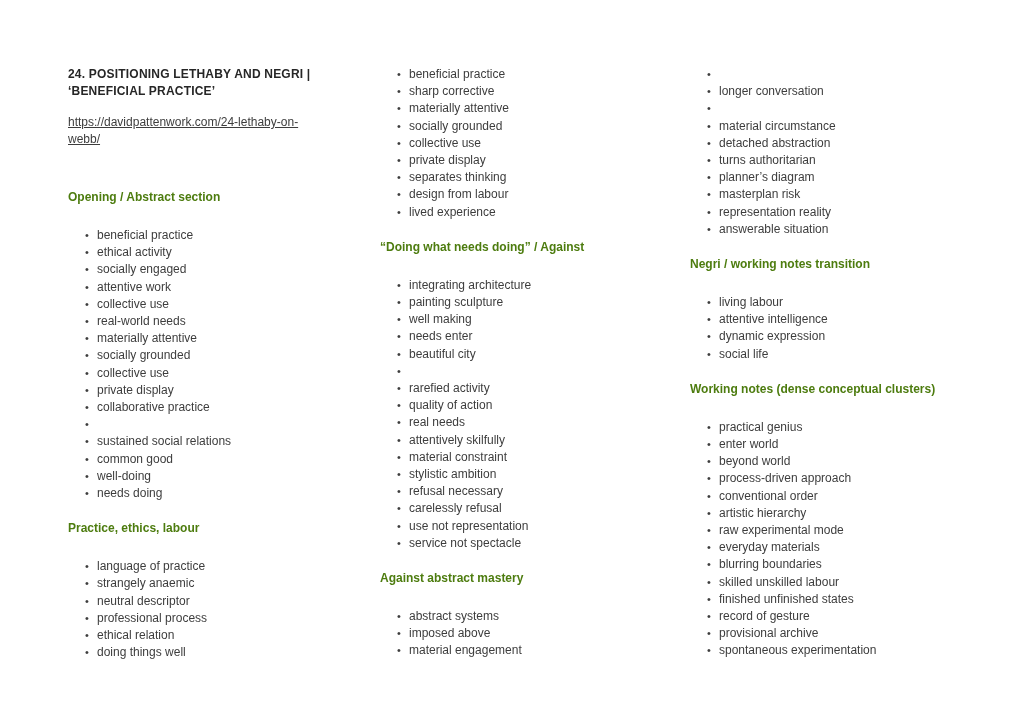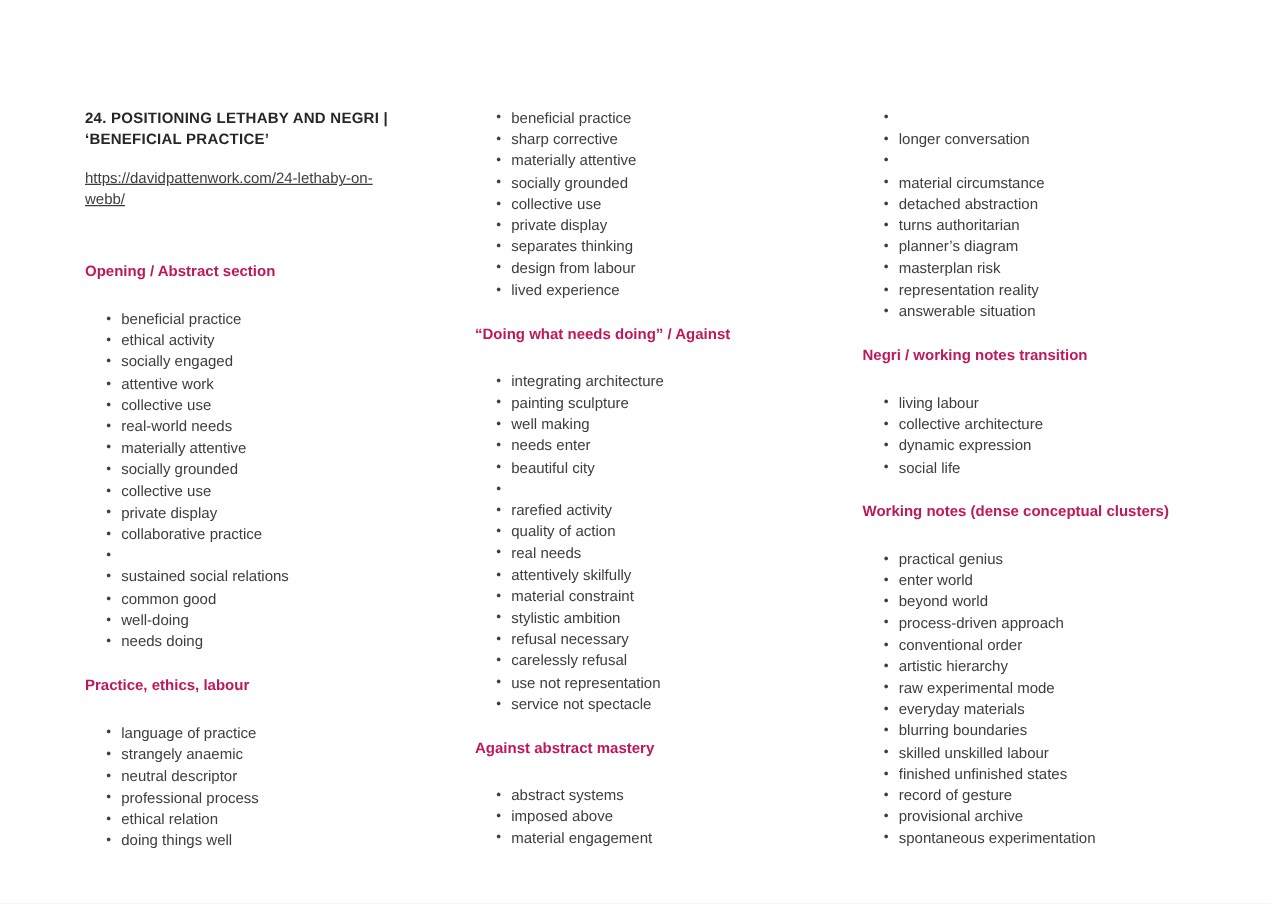--- a/index.html
+++ b/index.html
@@ -2,21 +2,21 @@
 <html><head>
 <meta charset="utf-8">
 <style>
   html, body { margin: 0; padding: 0; background: #e9e9e9; }
   .page {
     position: relative;
     width: 1024px;
     height: 723px;
     background: #ffffff;
     box-sizing: border-box;
-    padding: 86px 0 0 68px;
+    padding: 66px 0 0 68px;
     display: flex;
     font-family: "Liberation Sans", "DejaVu Sans", sans-serif;
     overflow: hidden;
   }
   .column { flex: 0 0 auto; }
   .column-left   { width: 262px; margin-right: 50px; }
   .column-center { width: 260px; margin-right: 50px; }
   .column-right  { width: 286px; }
 
   .block-title {
@@ -33,21 +33,21 @@
     line-height: 17px;
     color: #3d3d3d;
     margin: 0 0 41px 0;
     overflow-wrap: break-word;
     text-decoration: underline;
   }
   .block-heading {
     font-weight: bold;
     font-size: 12px;
     line-height: 17px;
-    color: #be185d;
+    color: #4d7c0f;
     margin: 18px 0 21px 0;
     white-space: nowrap;
   }
   .column > :first-child { margin-top: 0; }
 
   .bullet-list {
     list-style: none;
     margin: 0;
     padding: 0;
   }
@@ -334,21 +334,21 @@
         </li>
       </ul>
       <div class="block-heading">Negri / working notes transition</div>
       <ul class="bullet-list">
         <li class="bullet-item">
           <span class="bullet">•</span>
           <span class="item-text">living labour</span>
         </li>
         <li class="bullet-item">
           <span class="bullet">•</span>
-          <span class="item-text">collective architecture</span>
+          <span class="item-text">attentive intelligence</span>
         </li>
         <li class="bullet-item">
           <span class="bullet">•</span>
           <span class="item-text">dynamic expression</span>
         </li>
         <li class="bullet-item">
           <span class="bullet">•</span>
           <span class="item-text">social life</span>
         </li>
       </ul>

